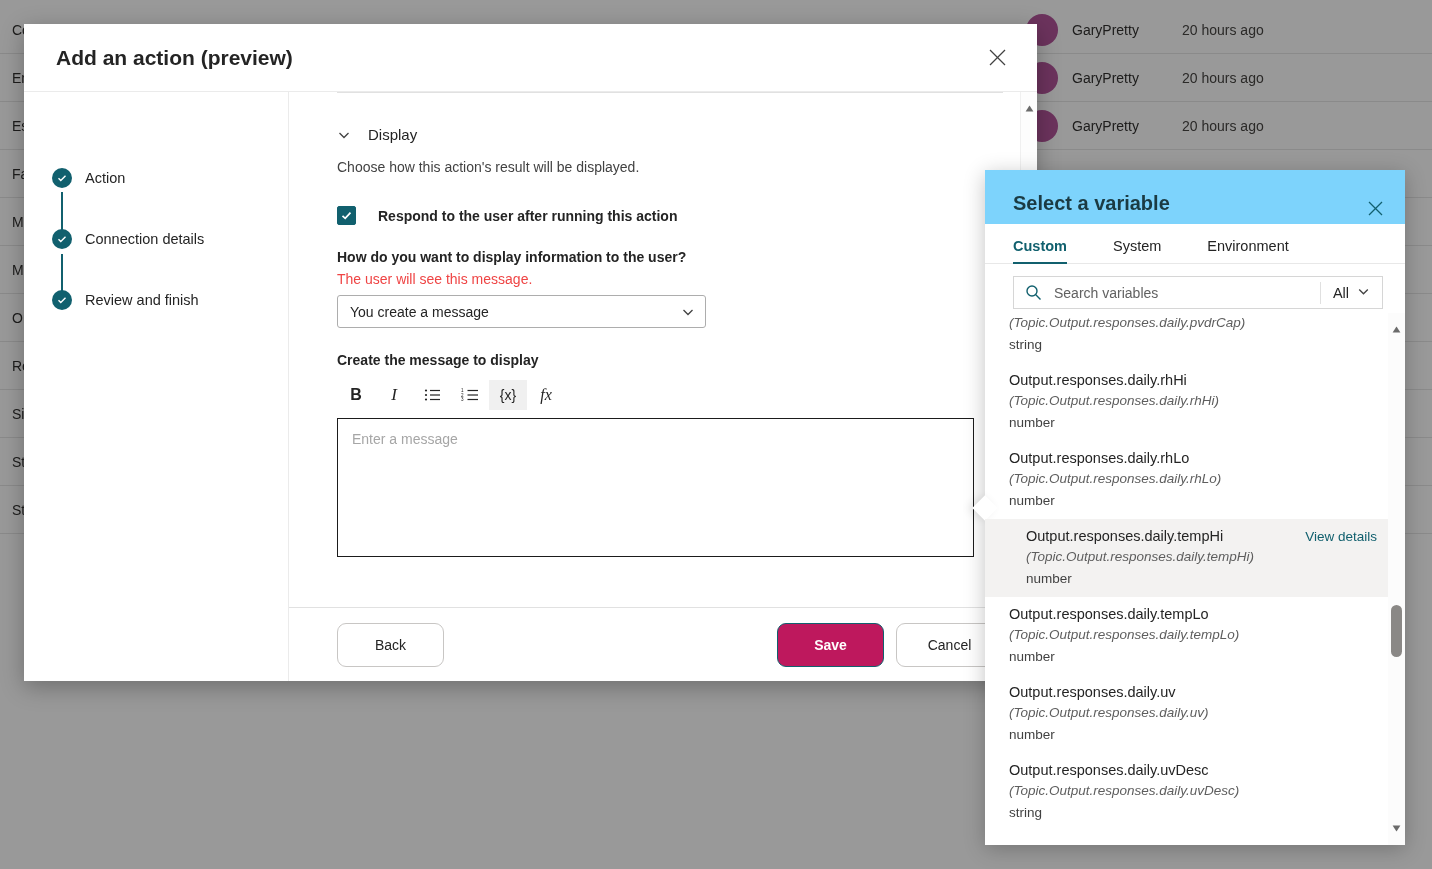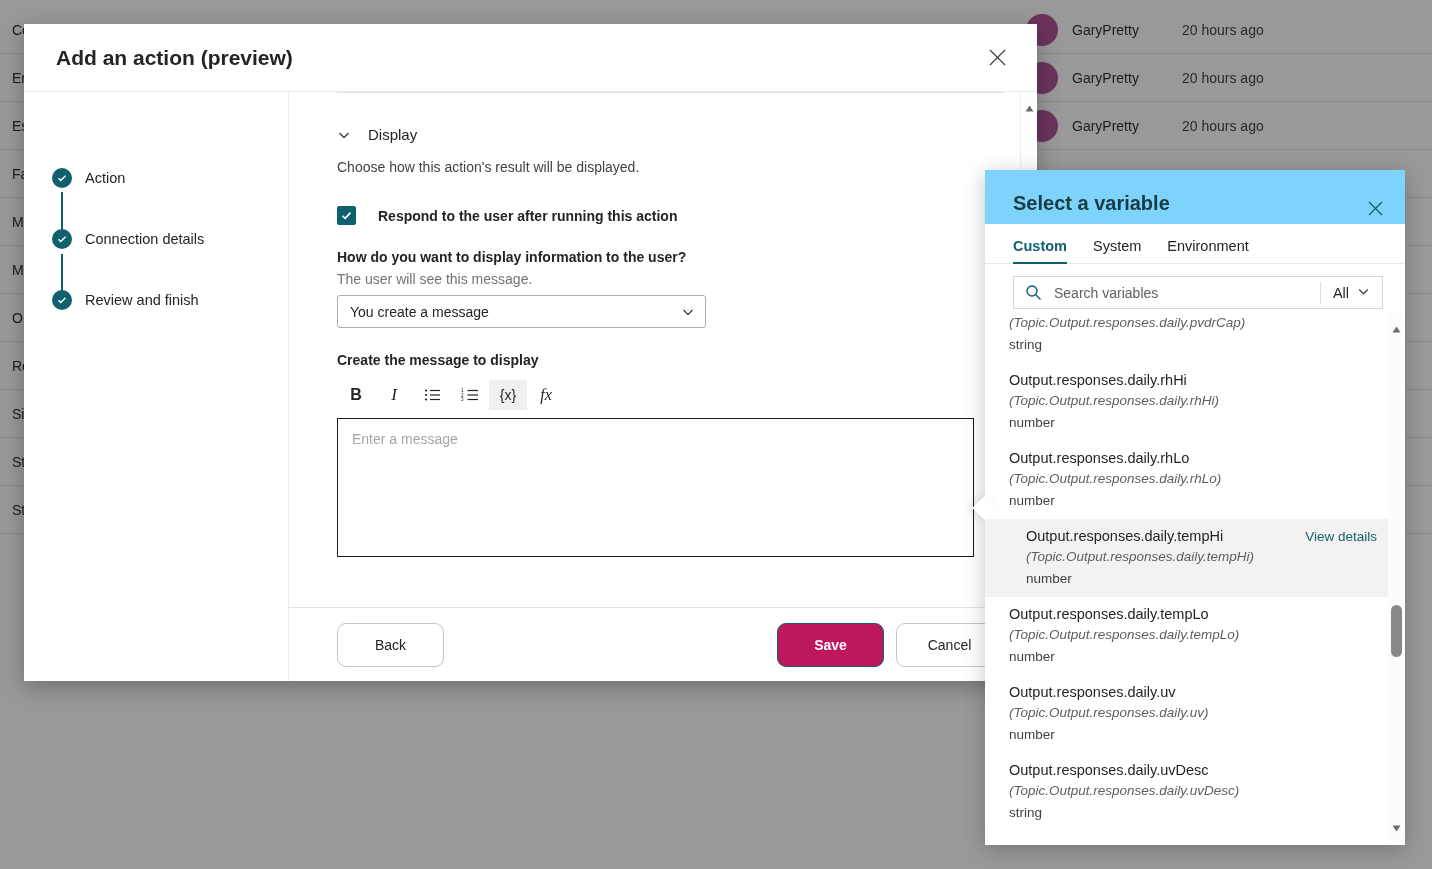--- a/index.html
+++ b/index.html
@@ -194,21 +194,21 @@
   }
   .field-label {
     margin-top: 24px;
     font-size: 14px;
     font-weight: bold;
     color: #242424;
   }
   .field-sub {
     margin-top: 6px;
     font-size: 14px;
-    color: #737373;
+    color: #ef4444;
   }
   .select-box {
     margin-top: 8px;
     width: 369px; height: 33px;
     border: 1px solid #adadad;
     border-radius: 3px;
     display: flex; align-items: center;
     padding: 0 10px 0 12px;
     cursor: pointer;
     background: #fff;
@@ -336,21 +336,21 @@
     width: 32px; height: 32px;
     display: flex; align-items: center; justify-content: center;
     background: none; border: none;
     cursor: pointer;
     color: #11606e;
   }
   #flyout-tabs {
     flex: none;
     display: flex;
     padding: 14px 0 0 28px;
-    gap: 26px;
+    gap: 46px;
     border-bottom: 1px solid #e8e8e8;
     background: #fff;
     position: relative; z-index: 2;
   }
   .tab {
     padding-bottom: 9px;
     font-size: 14.5px;
     color: #242424;
     cursor: pointer;
     position: relative;

